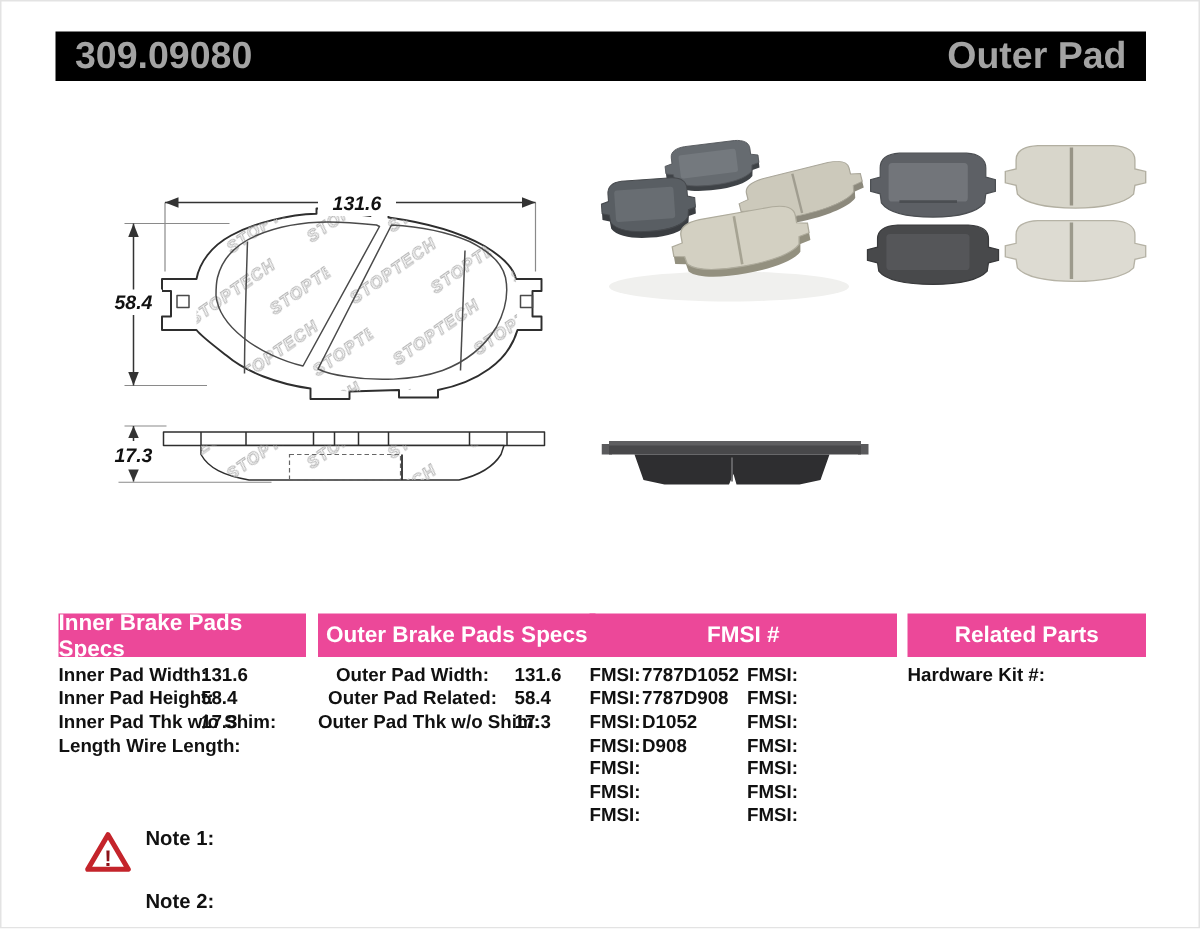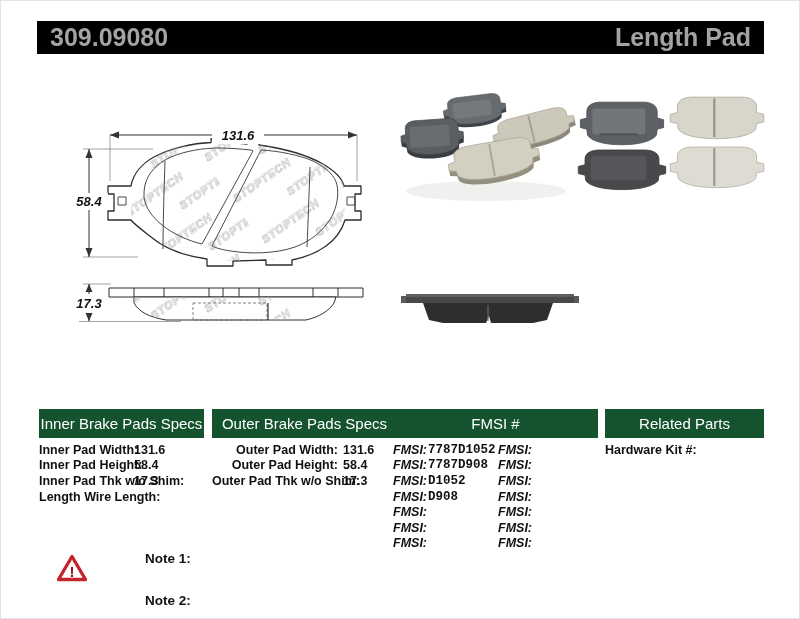--- a/index.html
+++ b/index.html
@@ -20,45 +20,45 @@
   svg text{font-family:"Liberation Sans",sans-serif;}
   .dim-label{font-size:13px;font-weight:bold;font-style:italic;fill:#111;}
   .wm{font-style:italic;font-weight:bold;font-size:11px;letter-spacing:1px;
       fill:none;stroke:#b7b7b7;stroke-width:0.7px;}
   .oline{fill:#fff;stroke:#2e2e2e;stroke-width:1.3;stroke-linejoin:round;}
   .iline{fill:none;stroke:#4a4a4a;stroke-width:1;stroke-linejoin:round;}
   .dline{stroke:#333;stroke-width:1;}
   .eline{stroke:#8a8a8a;stroke-width:0.8;}
   
   .section-bar{
-    position:absolute;top:408px;height:29px;background:#14532d;color:#fff;
+    position:absolute;top:408px;height:29px;background:#ec4899;color:#fff;
     display:flex;align-items:center;justify-content:center;
-    font-size:15px;font-weight:normal;
+    font-size:15px;font-weight:bold;
   }
   .spec-col{position:absolute;top:441px;}
   .spec-row{display:flex;height:15.6px;align-items:center;
     font-size:12.5px;font-weight:bold;white-space:nowrap;}
   .spec-label{text-align:right;}
   .col-inner .spec-label{width:90px;}
-  .col-outer .spec-label{width:126px;}
-  .fmsi-col .spec-label{width:27px;font-style:italic;}
+  .col-outer .spec-label{width:126px;text-align:center;}
+  .fmsi-col .spec-label{width:27px;}
   .spec-value{margin-left:5px;}
-  .fmsi-col .spec-value{margin-left:8px;font-family:Liberation Mono, monospace;}
+  .fmsi-col .spec-value{margin-left:8px;}
   .col-related .spec-label{text-align:right;}
   
-  .note-line{position:absolute;left:96px;font-size:13.5px;font-weight:bold;height:18px;margin-left:48px;}
+  .note-line{position:absolute;left:96px;font-size:13.5px;font-weight:bold;height:18px;}
 </style>
 </head>
 <body>
 
 <div id="page">
 
   <div class="title-bar">
     <span>309.09080</span>
-    <span>Length Pad</span>
+    <span>Outer Pad</span>
   </div>
 
   <svg class="abs" style="left:60px;top:122px;" width="315" height="152" viewBox="0 0 315 152">
     <defs>
       <pattern id="wm1" patternUnits="userSpaceOnUse" width="96" height="50" patternTransform="rotate(-35)">
         <text x="2" y="16" class="wm">STOPTECH</text>
         <text x="50" y="41" class="wm">STOPTECH</text>
       </pattern>
     </defs>
 
@@ -222,21 +222,21 @@
         <span class="spec-value"></span>
       </div>
   </div>
 
   <div class="spec-col col-outer" style="left:211px;">
     <div class="spec-row">
         <span class="spec-label">Outer Pad Width:</span>
         <span class="spec-value">131.6</span>
       </div>
     <div class="spec-row">
-        <span class="spec-label">Outer Pad Height:</span>
+        <span class="spec-label">Outer Pad Related:</span>
         <span class="spec-value">58.4</span>
       </div>
     <div class="spec-row">
         <span class="spec-label">Outer Pad Thk w/o Shim:</span>
         <span class="spec-value">17.3</span>
       </div>
   </div>
 
   <div class="spec-col fmsi-col" style="left:392px;">
     <div class="spec-row">

